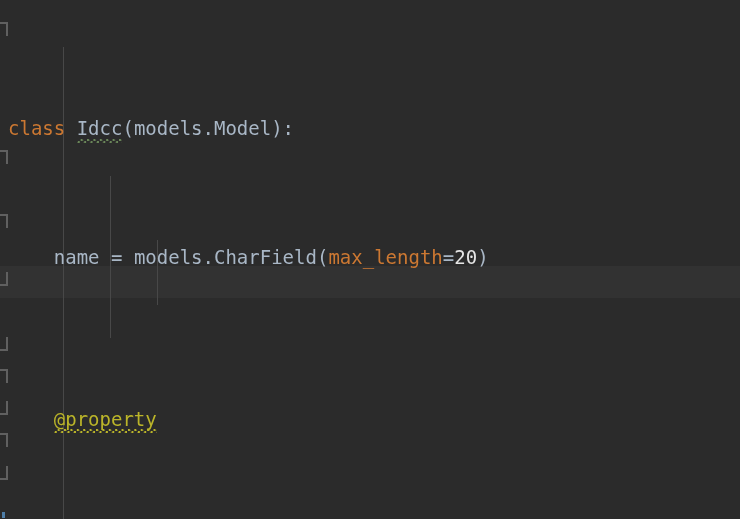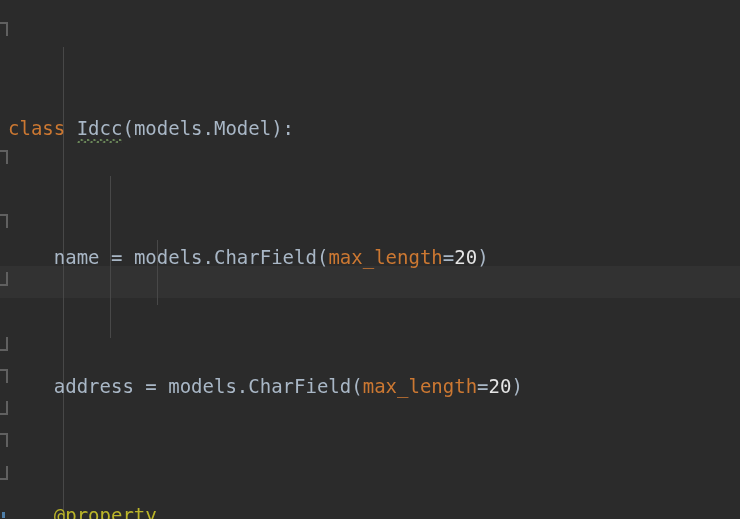--- a/index.html
+++ b/index.html
@@ -132,21 +132,20 @@
     <div class="fold open" style="top:433px;"></div>
     <div class="fold close" style="top:466px;"></div>
   </div>
 
   <div class="code">
 
     <div class="line" style="margin-top:15px;"><span class="kw">class</span> <span class="cls sq-green">Idcc</span><span class="punc">(</span><span class="cls">models</span><span class="punc">.</span><span class="cls">Model</span><span class="punc">):</span></div>
 
     <div class="line">    <span class="cls">name</span> <span class="op">=</span> <span class="cls">models</span><span class="punc">.</span><span class="cls">CharField</span><span class="punc">(</span><span class="param">max_length</span><span class="op">=</span><span class="num">20</span><span class="punc">)</span></div>
 
-    <div class="line">    <span class="cls">address</span> <span class="op">=</span> <span class="cls">models</span><span class="punc">.</span><span class="cls">CharField</span><span class="punc">(</span><span class="param">max_length</span><span class="op">=</span><span class="num">20</span><span class="punc">)</span></div>
 
     <div class="line">    <span class="deco sq-yellow">@property</span></div>
 
     
 
     
 
     
 
     

